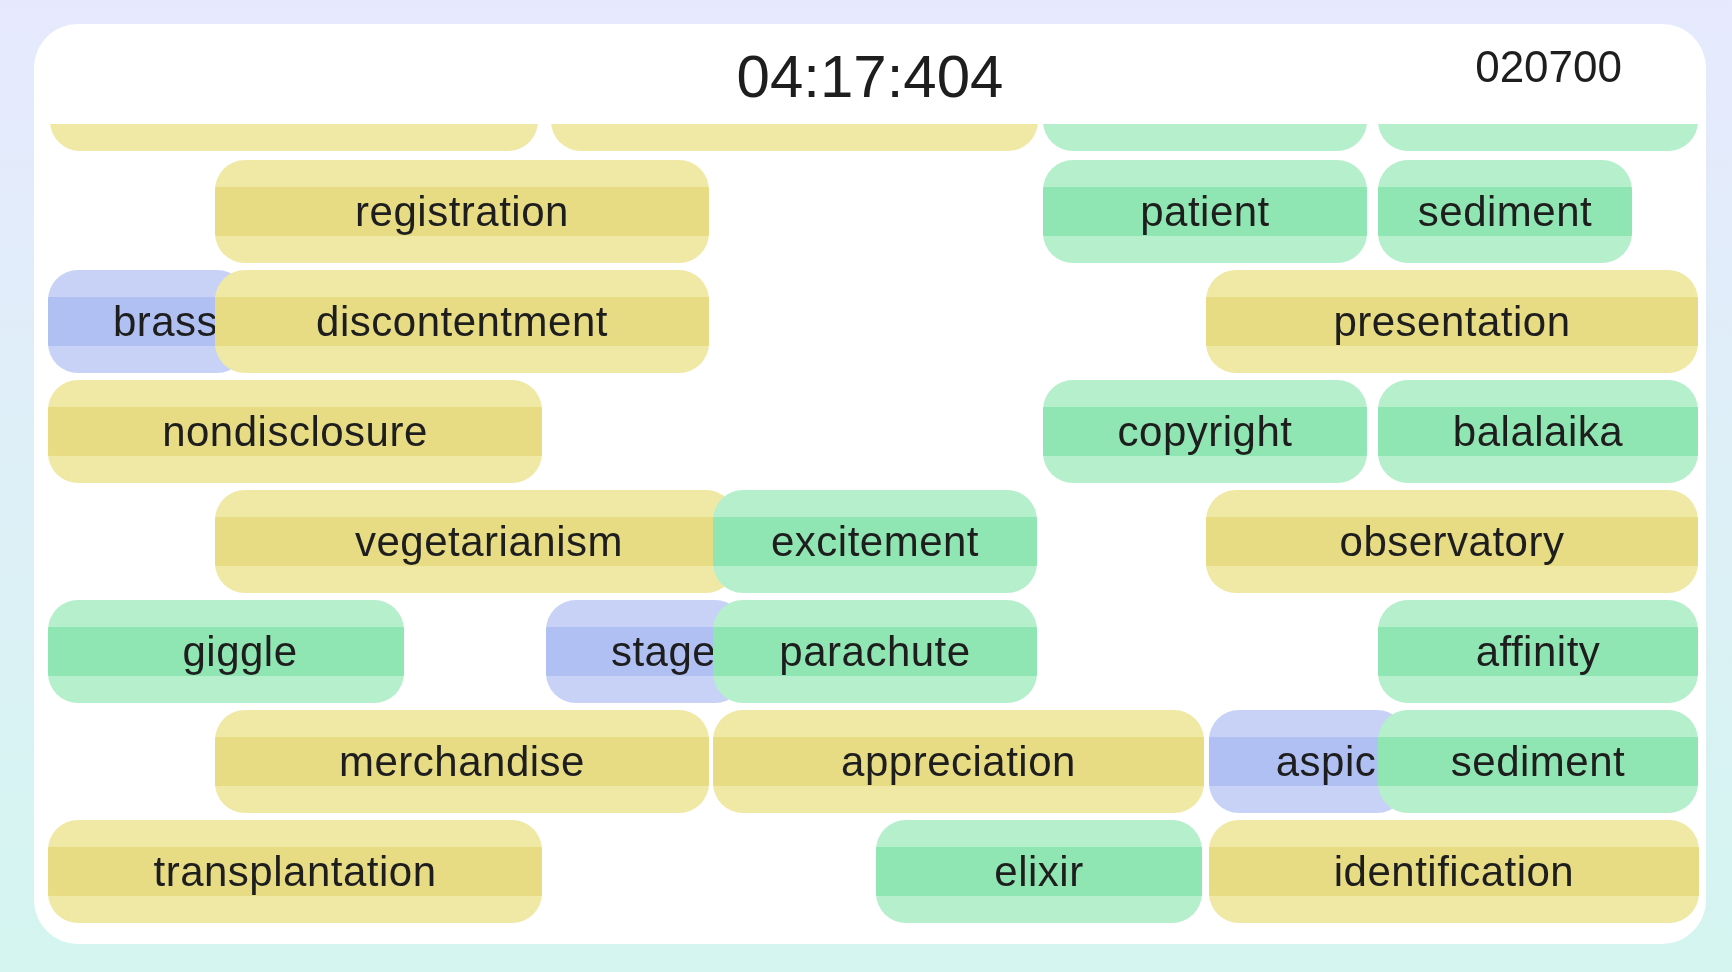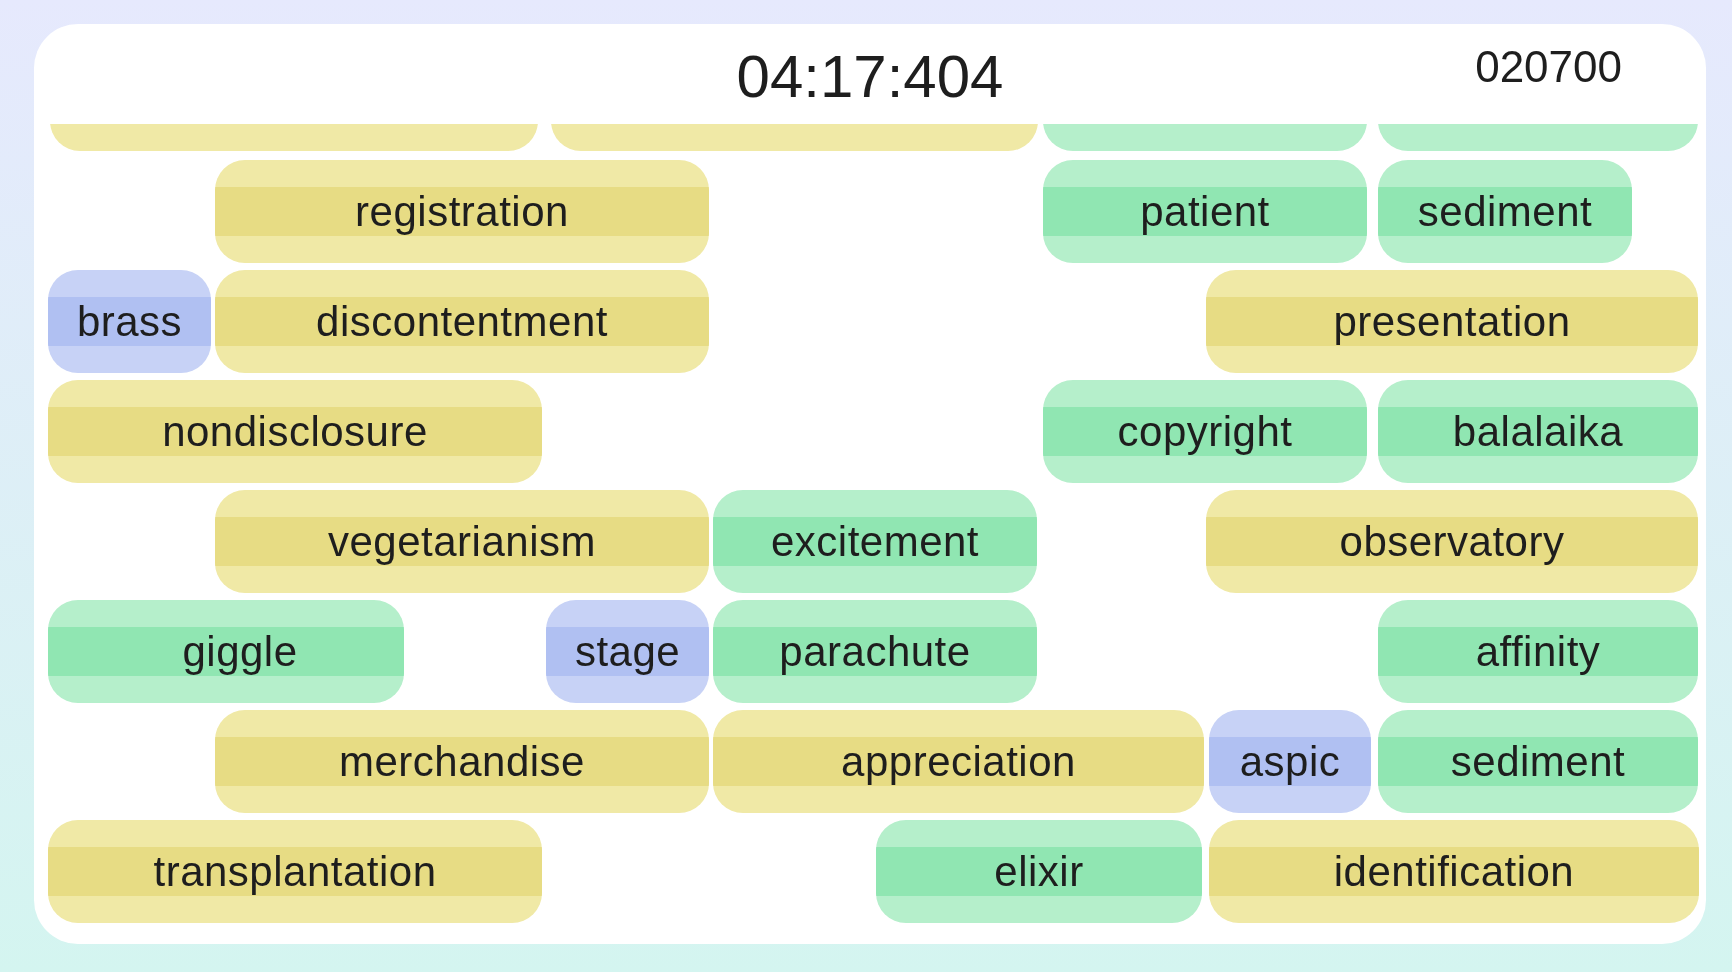--- a/index.html
+++ b/index.html
@@ -66,21 +66,21 @@
     content: '';
     position: absolute;
     left: 0; right: 0;
     top: 27px;
     height: 49px;
   }
   .pill.yellow { background: var(--yellow-light, #f0e9a6); }
   .pill.yellow::before { background: var(--yellow-mid, #e7dc84); }
   .pill.green { background: var(--green-light, #b5efcb); }
   .pill.green::before { background: var(--green-mid, #90e6b2); }
-  .pill.blue { background: var(--blue-light, #c7d2f6); }
+  .pill.blue { background: var(--blue-light, #c7d2f6); padding-left: 36px; }
   .pill.blue::before { background: var(--blue-mid, #b0c0f2); }
   .pill .word {
     position: relative;
     font-size: 42px;
     font-weight: 400;
     letter-spacing: 0.5px;
     color: var(--text, #1e1e1e);
   }
 </style>
 </head>
@@ -124,21 +124,21 @@
       </div>
       <div class="pill yellow" style="left: 14px; top: 256px; width: 494px;">
         <span class="word">nondisclosure</span>
       </div>
       <div class="pill green" style="left: 1009px; top: 256px; width: 324px;">
         <span class="word">copyright</span>
       </div>
       <div class="pill green" style="left: 1344px; top: 256px; width: 320px;">
         <span class="word">balalaika</span>
       </div>
-      <div class="pill yellow" style="left: 181px; top: 366px; width: 494px;">
+      <div class="pill yellow" style="left: 181px; top: 366px; width: 494px; padding-left: 27px;">
         <span class="word">vegetarianism</span>
       </div>
       <div class="pill green" style="left: 679px; top: 366px; width: 324px;">
         <span class="word">excitement</span>
       </div>
       <div class="pill yellow" style="left: 1172px; top: 366px; width: 492px;">
         <span class="word">observatory</span>
       </div>
       <div class="pill green" style="left: 14px; top: 476px; width: 328px; padding-left: 28px;">
         <span class="word">giggle</span>

